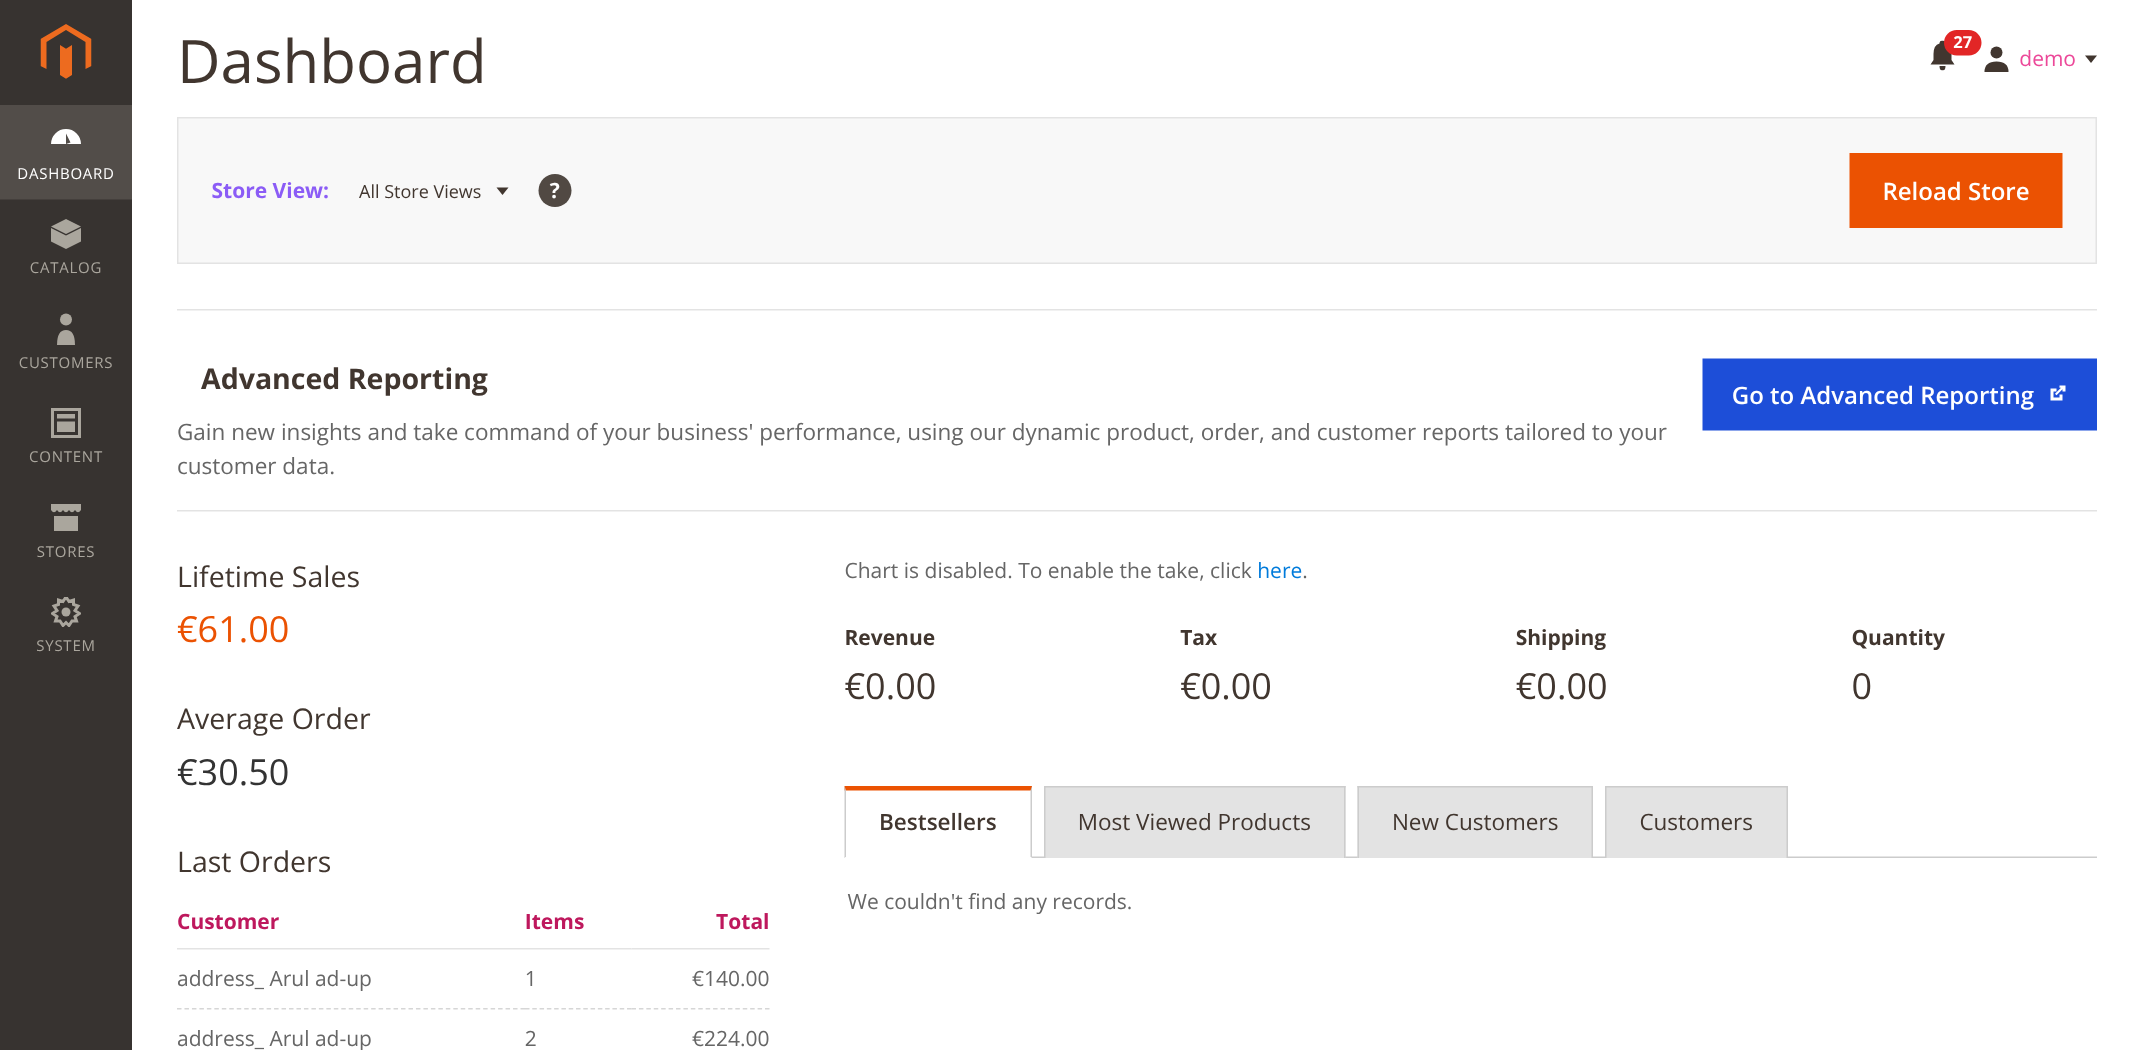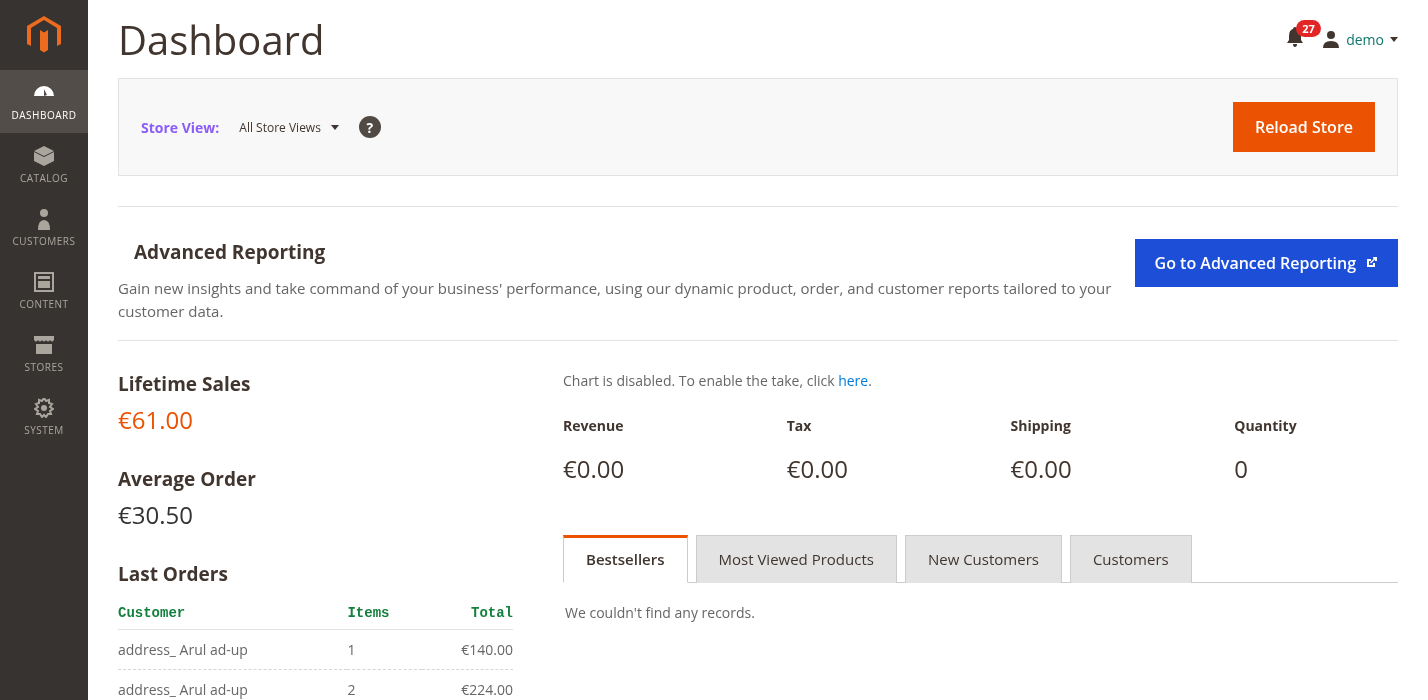--- a/index.html
+++ b/index.html
@@ -10,50 +10,50 @@
 .nav-item { display:flex; flex-direction:column; align-items:center; justify-content:center; height:63px; font-size:10px; letter-spacing:.5px; cursor:pointer; color:#aaa69d; }
 .nav-item.active { background:#524d49; color:#fff; }
 .nav-item .ic { height:22px; display:flex; align-items:center; justify-content:center; margin-bottom:4px; }
 .nav-item span.label { font-size:10px; }
 .main { flex:1; padding:0 30px; overflow:auto; }
 .topbar { display:flex; align-items:center; justify-content:space-between; height:78px; }
 .page-title { font-size:40px; font-weight:400; color:#41362f; }
 .top-right { display:flex; align-items:center; gap:18px; }
 .bell-wrap { position:relative; cursor:pointer; }
 .badge { position:absolute; top:-7px; left:10px; background:#e22626; color:#fff; font-size:11px; font-weight:700; padding:1px 6px; border-radius:10px; }
-.user-drop { display:flex; align-items:center; gap:6px; cursor:pointer; font-size:14px; color:#0f766e;justify-content:center; }
+.user-drop { display:flex; align-items:center; gap:6px; cursor:pointer; font-size:14px; color:#ec4899;justify-content:center; }
 .caret-down { width:0; height:0; border-left:4px solid transparent; border-right:4px solid transparent; border-top:5px solid #41362f; }
 .store-bar { background:#f8f8f8; border:1px solid #e3e3e3; padding:23px 22px; display:flex; align-items:center; justify-content:space-between; margin-bottom:30px; }
 .store-left { display:flex; align-items:center; gap:20px; }
 .store-label { font-weight:700; font-size:14px; color:#8b5cf6; }
 .store-select { display:flex; align-items:center; gap:10px; font-size:12px; color:#41362f; cursor:pointer; }
 .help-icon { width:22px; height:22px; border-radius:50%; background:#514943; color:#fff; display:flex; align-items:center; justify-content:center; font-weight:700; font-size:14px; cursor:pointer; }
 .btn-primary { background:#eb5202; color:#fff; font-size:16px; font-weight:600; padding:14px 22px; border:none; cursor:pointer; }
 .divider { border-top:1px solid #e3e3e3; }
 .adv-section { display:flex; justify-content:space-between; align-items:flex-start; padding:32px 0 18px; border-bottom:1px solid #e3e3e3; }
 .adv-left { max-width:1000px; }
 .adv-title { font-size:19px; font-weight:700; color:#41362f; margin-bottom:12px;margin-left:16px; }
 .adv-text { font-size:15px; color:#666; line-height:1.5; }
 .btn-blue { background:#1d4ed8; color:#fff; font-size:16px; font-weight:600; padding:13px 20px; border:none; cursor:pointer; display:flex; align-items:center; gap:8px; white-space:nowrap; }
 .columns { display:flex; gap:50px; padding-top:30px; }
 .col-left { width:395px; }
 .col-right { flex:1; }
-.metric-label { font-size:19px; font-weight:700; color:#41362f; margin-bottom:6px; }
+.metric-label { font-size:19px; font-weight:400; color:#41362f; margin-bottom:6px; }
 .metric-value { font-size:24px; font-weight:400; }
 .orange { color:#eb5202; }
 .block { margin-bottom:30px; }
 .orders-table { width:100%; border-collapse:collapse; font-size:14px; }
-.orders-table th { text-align:left; font-weight:700; color:#15803d; padding:8px 0; border-bottom:1px solid #e3e3e3;font-family:Liberation Mono, monospace; }
+.orders-table th { text-align:left; font-weight:700; color:#be185d; padding:8px 0; border-bottom:1px solid #e3e3e3; }
 .orders-table th.right, .orders-table td.right { text-align:right; }
 .orders-table td { padding:10px 0; border-bottom:1px dashed #d6d6d6; color:#666; }
 .chart-msg { font-size:14px; color:#666; margin-bottom:26px; }
 .chart-msg a { color:#007bdb; text-decoration:none; cursor:pointer; }
 .stats-row { display:flex; gap:60px; margin-bottom:50px; }
 .stat { flex:1; }
-.stat-label { font-size:14px; font-weight:700; color:#41362f; margin-bottom:17px; }
+.stat-label { font-size:14px; font-weight:700; color:#41362f; margin-bottom:6px; }
 .stat-value { font-size:24px; color:#41362f; }
 .tabs-wrap { position:relative; }
 .tabs { display:flex; gap:8px; border-bottom:1px solid #ccc; }
 .tab { background:#e3e3e3; border:1px solid #ccc; border-bottom:none; padding:13px 22px; font-size:15px; color:#41362f; cursor:pointer; position:relative; margin-bottom:-1px; }
 .tab.active { background:#fff; border-top:3px solid #eb5202; padding-top:11px; font-weight:600; border-bottom:1px solid #fff; }
 .tab-content { padding:20px 2px; font-size:14px; color:#666; }
 .caret-down-sm { width:0; height:0; border-left:4px solid transparent; border-right:4px solid transparent; border-top:5px solid #41362f; display:inline-block; }
 </style>
 </head>
 <body>

